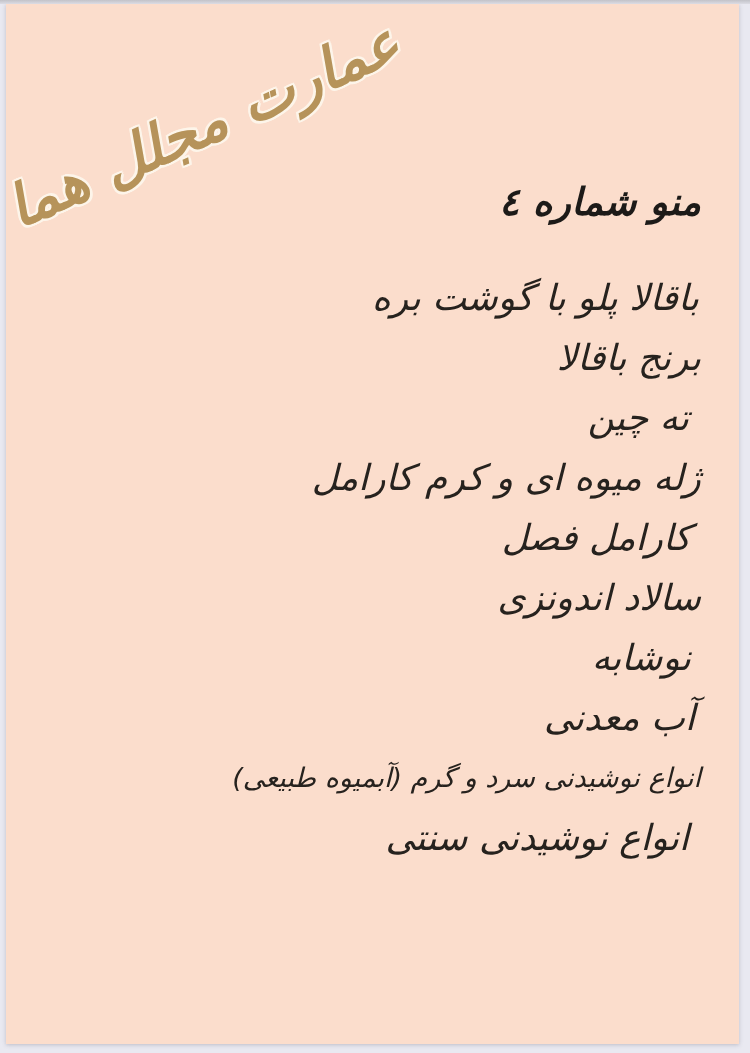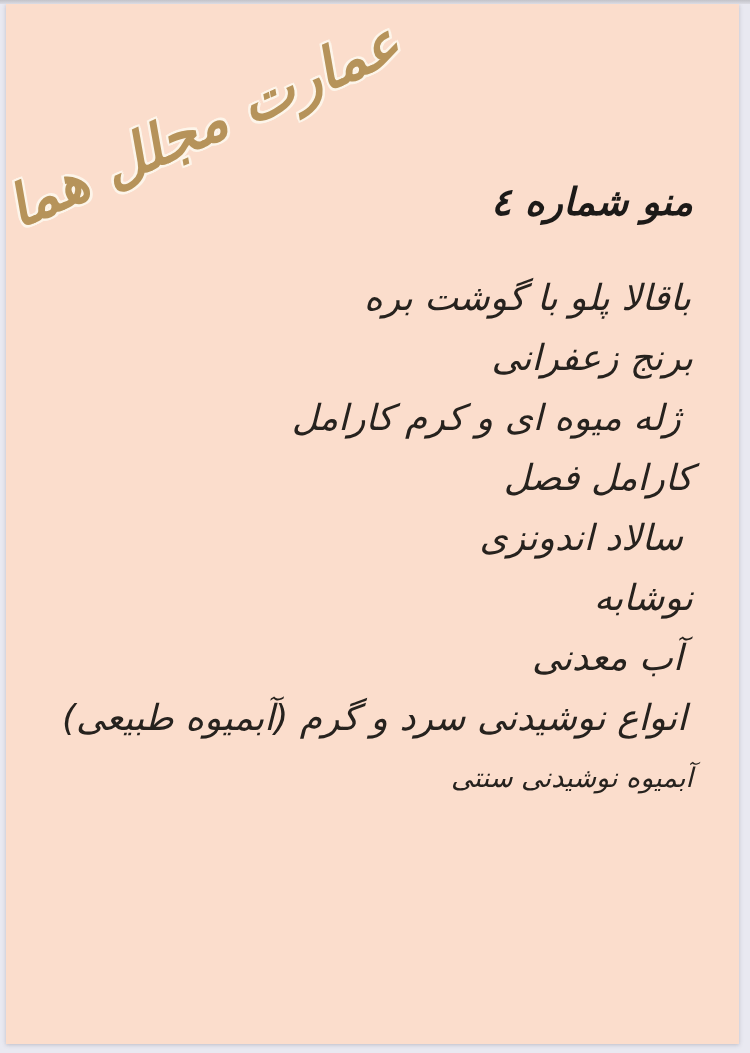--- a/index.html
+++ b/index.html
@@ -56,21 +56,21 @@
     text-shadow:
       -2px 0 0 #fdf5ea, 2px 0 0 #fdf5ea,
       0 -2px 0 #fdf5ea, 0 2px 0 #fdf5ea,
       -2px -2px 0 #fdf5ea, 2px 2px 0 #fdf5ea,
       -2px 2px 0 #fdf5ea, 2px -2px 0 #fdf5ea;
   }
   
   .menu {
     position: absolute;
     top: 162px;
-    right: 46px;
+    right: 38px;
     width: 480px;
     direction: rtl;
     text-align: right;
     color: #201d1a;
   }
   .menu-title {
     font-family: "DejaVu Sans", sans-serif;
     font-style: italic;
     font-weight: bold;
     font-size: 38px;
@@ -107,24 +107,25 @@
   <div class="card">
 
     <div class="logo">
       <span class="logo-text">عمارت مجلل هما</span>
     </div>
 
     <div class="menu" dir="rtl" lang="fa">
       <div class="menu-title">منو شماره ٤</div>
 
       <div class="menu-item">باقالا پلو با گوشت بره</div>
-      <div class="menu-item">برنج زعفرانی</div>
+      <div class="menu-item">برنج باقالا</div>
+      <div class="menu-item">ته چین</div>
       <div class="menu-item">ژله میوه ای و کرم کارامل</div>
       <div class="menu-item">کارامل فصل</div>
       <div class="menu-item">سالاد اندونزی</div>
       <div class="menu-item">نوشابه</div>
       <div class="menu-item">آب معدنی</div>
       <div class="menu-item">انواع نوشیدنی سرد و گرم (آبمیوه طبیعی)</div>
-      <div class="menu-item">آبمیوه نوشیدنی سنتی</div>
+      <div class="menu-item">انواع نوشیدنی سنتی</div>
     </div>
 
   </div>
 </div>
 
 </body></html>

